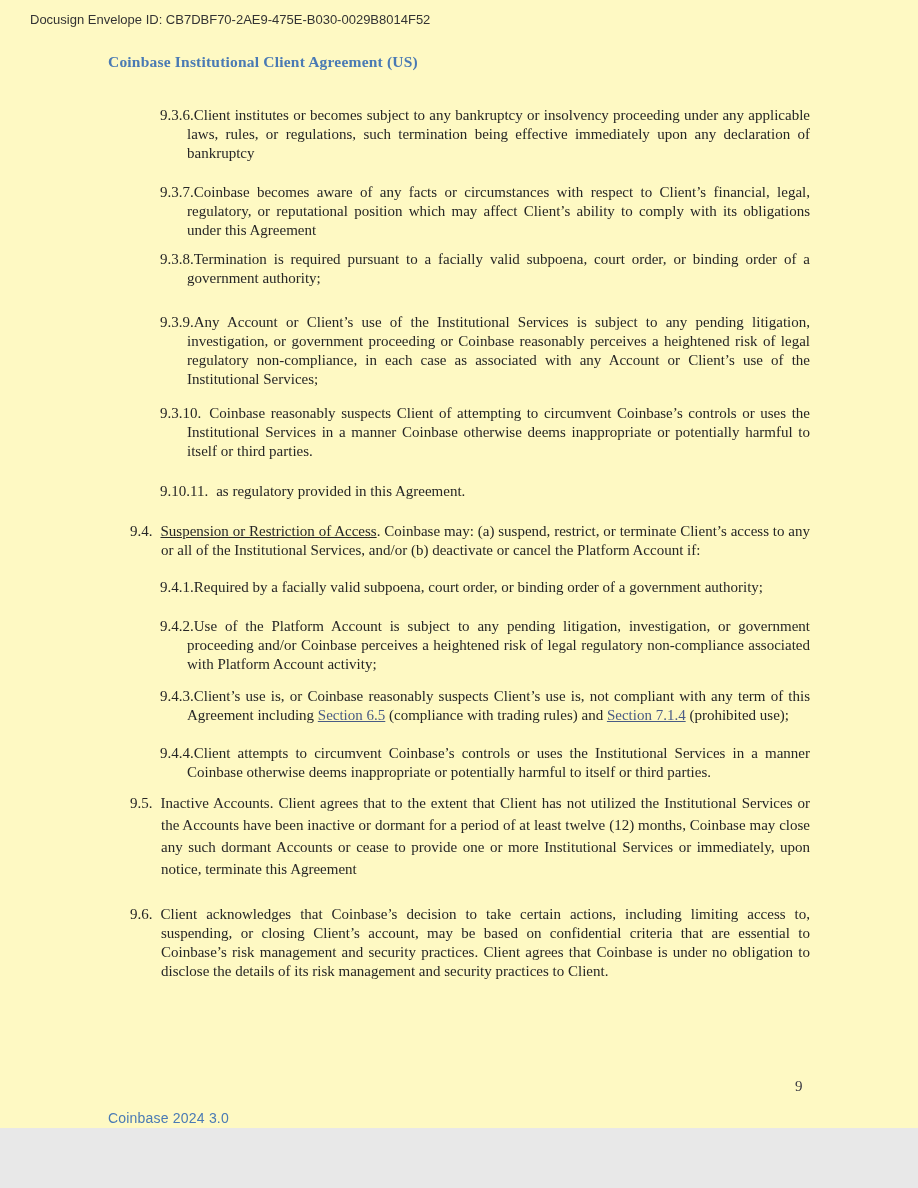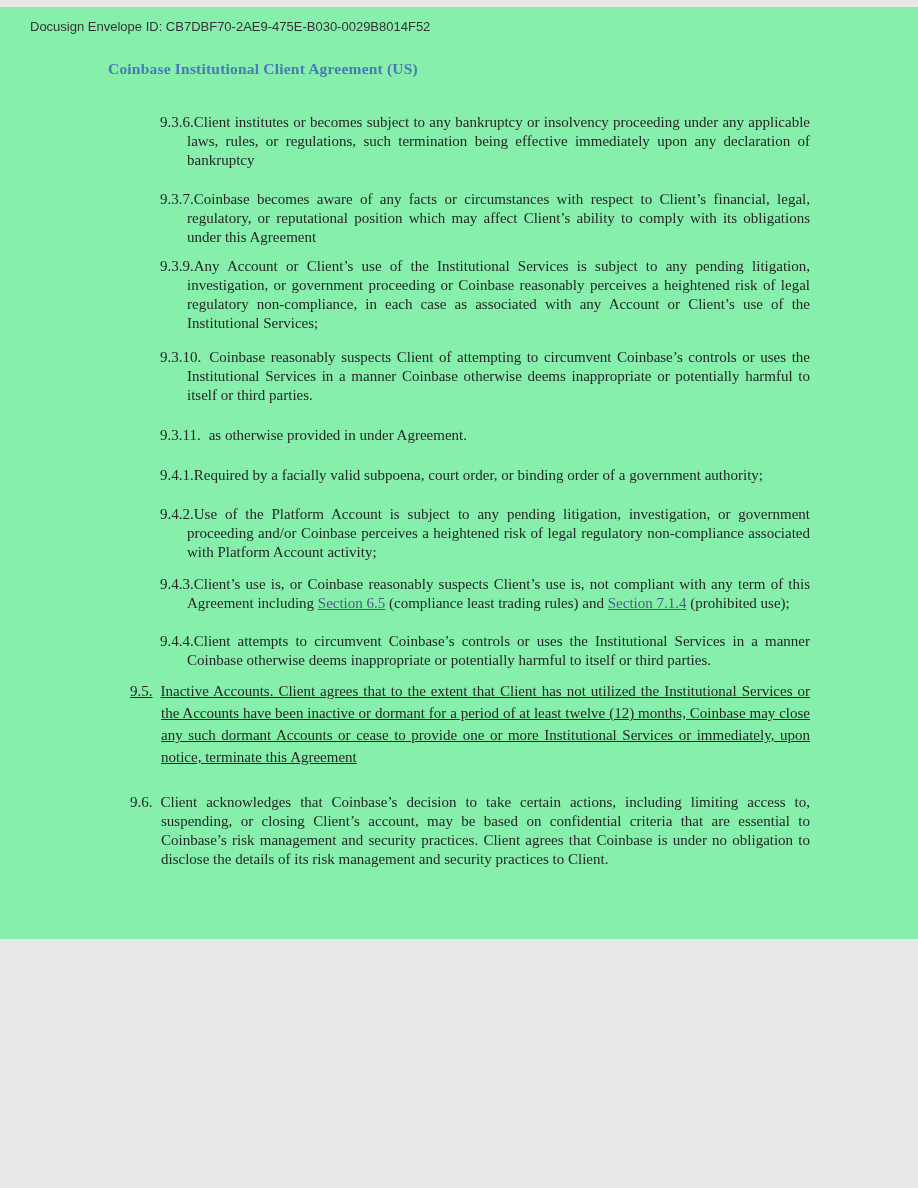--- a/index.html
+++ b/index.html
@@ -1,21 +1,21 @@
 <!DOCTYPE html>
 <html><head>
 <meta charset="utf-8">
 <style>
   html, body { margin: 0; padding: 0; background: #e8e8e8; }
   .page {
     position: relative;
     width: 918px;
-    height: 932px;
-    background: #86efac;
-    margin: 7px auto;
+    height: 1128px;
+    background: #fef9c3;
+    margin: 0 auto;
     overflow: hidden;
     font-family: "Liberation Serif", serif;
   }
   .envelope-line {
     position: absolute;
     left: 30px;
     top: 12px;
     font-family: "Liberation Sans", sans-serif;
     font-size: 13px;
     color: #333333;
@@ -40,21 +40,21 @@
   }
   .clause {
     text-align: justify;
     font-size: 15px;
     line-height: 19px;
     color: #262626;
     margin: 0;
   }
   .lvl2 { padding-left: 31px; text-indent: -31px; }
   .lvl3 { margin-left: 30px; padding-left: 27px; text-indent: -27px; }
-  .spread { line-height: 22px; text-decoration: underline; }
+  .spread { line-height: 22px; }
   .num { white-space: nowrap; }
   .num.sp { margin-right: 8px; }
   .lead { text-decoration: underline; }
   .slink { color: #4a5c85; text-decoration: underline; cursor: pointer; }
   .page-number {
     position: absolute;
     top: 1078px;
     left: 795px;
     font-family: "Liberation Serif", serif;
     font-size: 15px;
@@ -80,33 +80,35 @@
   <div class="envelope-line">Docusign Envelope ID: CB7DBF70-2AE9-475E-B030-0029B8014F52</div>
 
   <div class="doc-title">Coinbase Institutional Client Agreement (US)</div>
 
   <div class="content">
 
     <div class="clause lvl3" style="margin-bottom:20px"><span class="num">9.3.6.</span><span>Client institutes or becomes subject to any bankruptcy or insolvency proceeding under any applicable laws, rules, or regulations, such termination being effective immediately upon any declaration of bankruptcy</span></div>
 
     <div class="clause lvl3" style="margin-bottom:10px"><span class="num">9.3.7.</span><span>Coinbase becomes aware of any facts or circumstances with respect to Client’s financial, legal, regulatory, or reputational position which may affect Client’s ability to comply with its obligations under this Agreement</span></div>
 
+    <div class="clause lvl3" style="margin-bottom:25px"><span class="num">9.3.8.</span><span>Termination is required pursuant to a facially valid subpoena, court order, or binding order of a government authority;</span></div>
 
     <div class="clause lvl3" style="margin-bottom:15px"><span class="num">9.3.9.</span><span>Any Account or Client’s use of the Institutional Services is subject to any pending litigation, investigation, or government proceeding or Coinbase reasonably perceives a heightened risk of legal regulatory non-compliance, in each case as associated with any Account or Client’s use of the Institutional Services;</span></div>
 
     <div class="clause lvl3" style="margin-bottom:21px"><span class="num sp">9.3.10.</span><span>Coinbase reasonably suspects Client of attempting to circumvent Coinbase’s controls or uses the Institutional Services in a manner Coinbase otherwise deems inappropriate or potentially harmful to itself or third parties.</span></div>
 
-    <div class="clause lvl3" style="margin-bottom:21px"><span class="num sp">9.3.11.</span><span>as otherwise provided in under Agreement.</span></div>
+    <div class="clause lvl3" style="margin-bottom:21px"><span class="num sp">9.10.11.</span><span>as regulatory provided in this Agreement.</span></div>
 
+    <div class="clause lvl2" style="margin-bottom:18px"><span class="num sp">9.4.</span><span class="lead">Suspension or Restriction of Access</span><span>. Coinbase may: (a) suspend, restrict, or terminate Client’s access to any or all of the Institutional Services, and/or (b) deactivate or cancel the Platform Account if:</span></div>
 
     <div class="clause lvl3" style="margin-bottom:20px"><span class="num">9.4.1.</span><span>Required by a facially valid subpoena, court order, or binding order of a government authority;</span></div>
 
     <div class="clause lvl3" style="margin-bottom:13px"><span class="num">9.4.2.</span><span>Use of the Platform Account is subject to any pending litigation, investigation, or government proceeding and/or Coinbase perceives a heightened risk of legal regulatory non-compliance associated with Platform Account activity;</span></div>
 
-    <div class="clause lvl3" style="margin-bottom:19px"><span class="num">9.4.3.</span><span>Client’s use is, or Coinbase reasonably suspects Client’s use is, not compliant with any term of this Agreement including </span><span class="slink">Section 6.5</span><span> (compliance least trading rules) and </span><span class="slink">Section 7.1.4</span><span> (prohibited use);</span></div>
+    <div class="clause lvl3" style="margin-bottom:19px"><span class="num">9.4.3.</span><span>Client’s use is, or Coinbase reasonably suspects Client’s use is, not compliant with any term of this Agreement including </span><span class="slink">Section 6.5</span><span> (compliance with trading rules) and </span><span class="slink">Section 7.1.4</span><span> (prohibited use);</span></div>
 
     <div class="clause lvl3" style="margin-bottom:10px"><span class="num">9.4.4.</span><span>Client attempts to circumvent Coinbase’s controls or uses the Institutional Services in a manner Coinbase otherwise deems inappropriate or potentially harmful to itself or third parties.</span></div>
 
     <div class="clause lvl2 spread" style="margin-bottom:25px"><span class="num sp">9.5.</span><span>Inactive Accounts. Client agrees that to the extent that Client has not utilized the Institutional Services or the Accounts have been inactive or dormant for a period of at least twelve (12) months, Coinbase may close any such dormant Accounts or cease to provide one or more Institutional Services or immediately, upon notice, terminate this Agreement</span></div>
 
     <div class="clause lvl2"><span class="num sp">9.6.</span><span>Client acknowledges that Coinbase’s decision to take certain actions, including limiting access to, suspending, or closing Client’s account, may be based on confidential criteria that are essential to Coinbase’s risk management and security practices. Client agrees that Coinbase is under no obligation to disclose the details of its risk management and security practices to Client.</span></div>
 
   </div>
 
   <div class="page-number">9</div>

